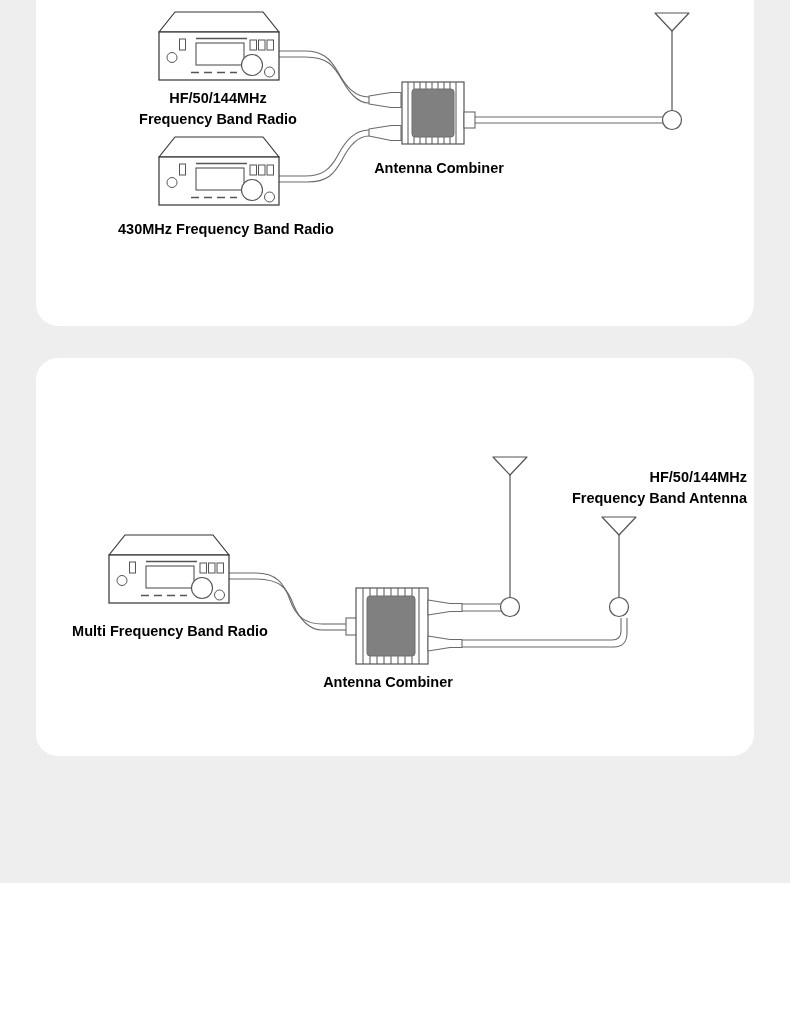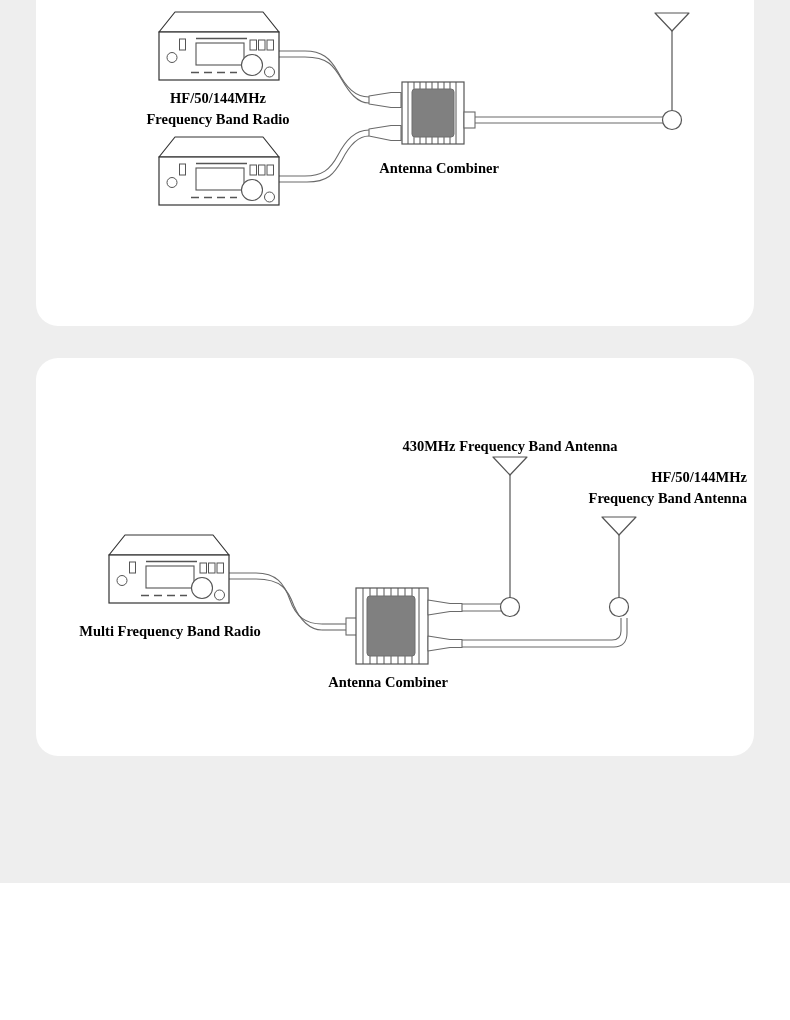--- a/index.html
+++ b/index.html
@@ -30,21 +30,21 @@
   #card-bottom { left: 36px; top: 358px;  width: 718px; height: 398px; }
 
   .diagram {
     position: absolute;
     left: 0; top: 0;
     width: 790px; height: 1020px;
     pointer-events: none;
   }
   .label {
     position: absolute;
-    font-family: Liberation Serif, serif;
+    font-family: Liberation Sans, sans-serif;
     font-weight: bold;
     font-size: 14.5px;
     color: #000000;
     line-height: 18px;
     white-space: pre;
     letter-spacing: 0px;
   }
   .label.center { text-align: center; transform: translateX(-50%); }
   .label.right  { text-align: right; }
 </style>
@@ -197,24 +197,24 @@
 
       <g>
         <use href="#radio-symbol" x="109" y="533"></use>
       </g>
     </g>
   </svg>
 
   <div class="label center" style="left:218px; top:89px;">HF/50/144MHz</div>
   <div class="label center" style="left:218px; top:110px;text-align:center;">Frequency Band Radio</div>
 
+  <div class="label center" style="left:226px; top:220px;">430MHz Frequency Band Radio</div>
 
   <div class="label center" style="left:439px; top:159px;">Antenna Combiner</div>
 
-  <div class="label center" style="left:510px; top:437px;">430MHz Frequency Band Antenna</div>
 
   <div class="label right" style="left:447px; width:300px; top:468px;">HF/50/144MHz</div>
   <div class="label center" style="left:170px; top:622px;">Multi Frequency Band Radio</div>
 
   <div class="label right" style="left:447px; width:300px; top:489px;">Frequency Band Antenna</div>
 
   <div class="label center" style="left:388px; top:673px;">Antenna Combiner</div>
 
 </div>
 

